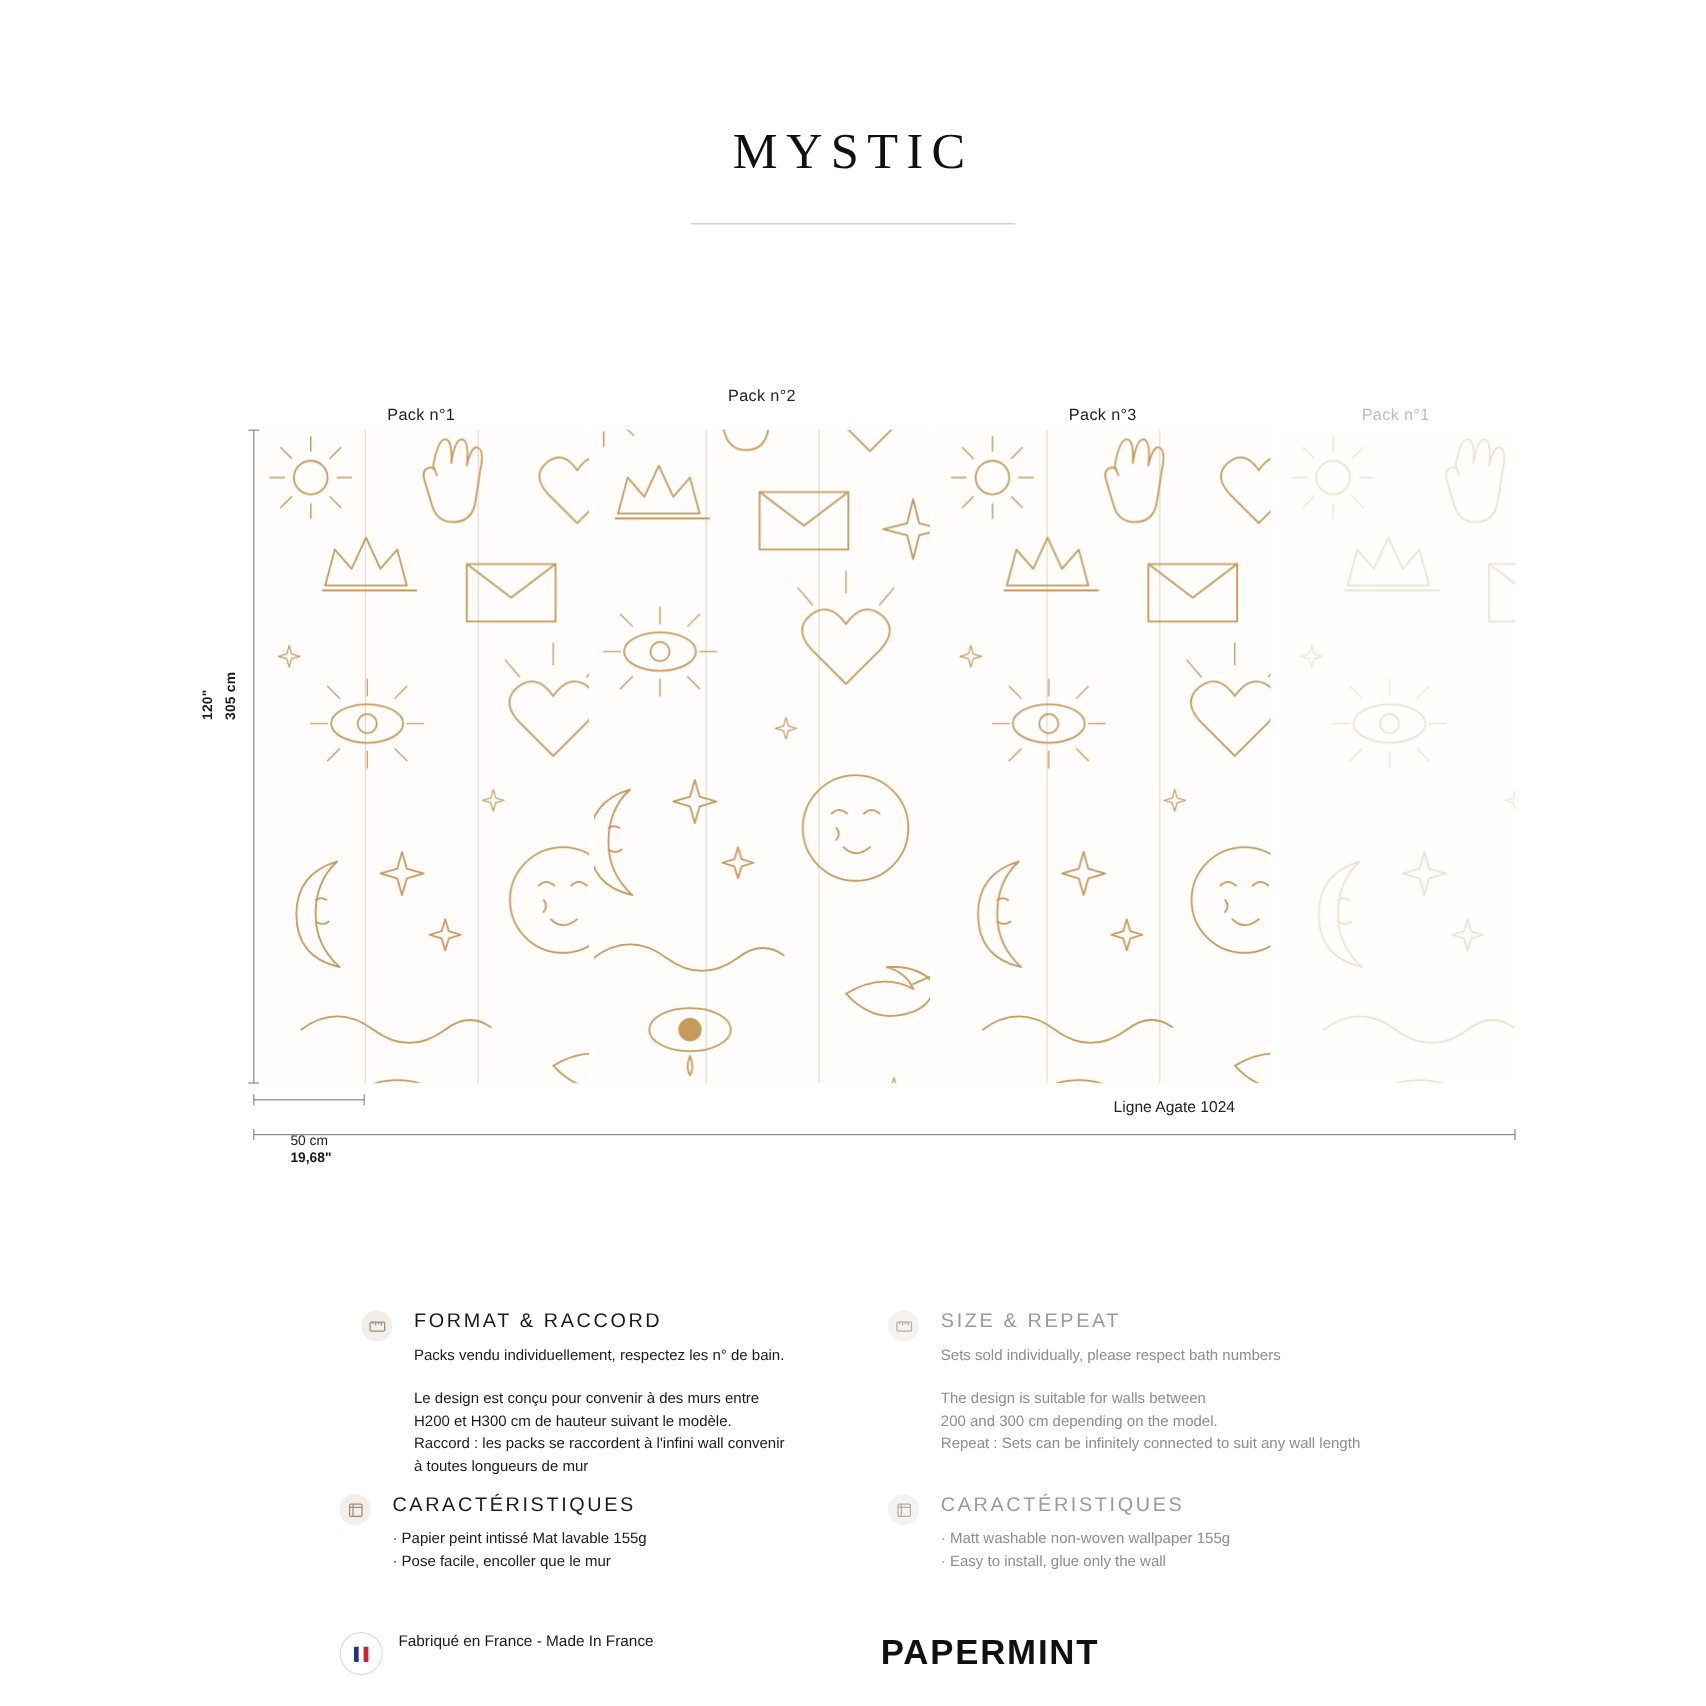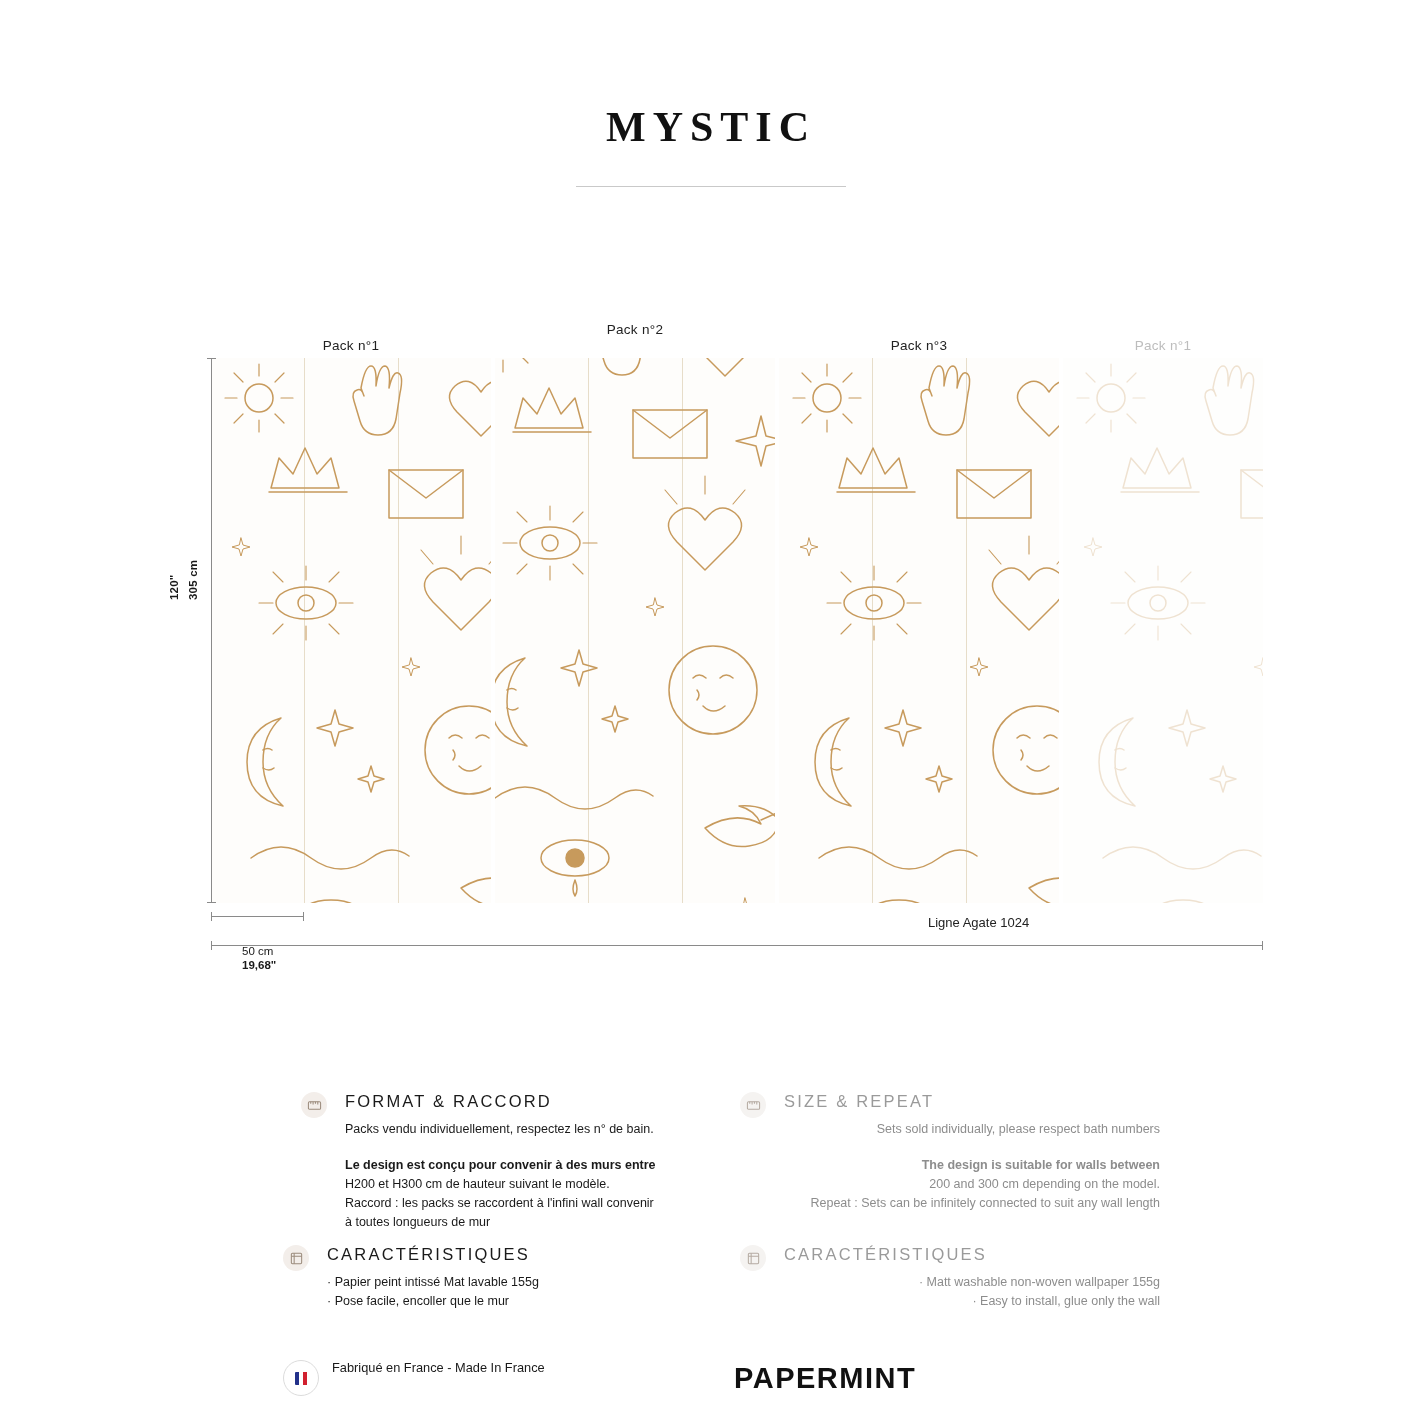--- a/index.html
+++ b/index.html
@@ -13,21 +13,21 @@
   }
   .page{position:absolute;inset:0;}
 
   
   .title{
     position:absolute;top:103px;left:0;width:100%;
     text-align:center;
     font-family:"Liberation Serif", serif;
     font-size:42px;
     letter-spacing:7px;
-    font-weight:700;
+    font-weight:400;
     color:#111;
   }
   .title-rule{
     position:absolute;top:186px;left:50%;transform:translateX(-50%);
     width:270px;height:1px;background:#c9c9c9;
   }
 
   
   .pack-label{
     position:absolute;
@@ -113,23 +113,23 @@
     display:flex;align-items:center;justify-content:center;
   }
   .info .ico svg{display:block;}
   .info h3{
     margin:0 0 9px 0;
     font-size:16.5px;font-weight:400;letter-spacing:2.2px;
     color:#1a1a1a;
   }
   .info .body{margin-left:44px;}
   .info p{margin:0;font-size:12.5px;line-height:19px;color:#1a1a1a;}
-  .info p.gap{margin-top:17px;font-weight:bold;}
+  .info p.gap{margin-top:17px;}
   .info.en h3{color:#9a9a9a;}
-  .info.en p{color:#8d8d8d;text-align:right;}
+  .info.en p{color:#8d8d8d;}
   .info.en .ico{background:#f5f3f1;}
 
   
   .made{
     position:absolute;left:283px;top:1360px;display:flex;align-items:flex-start;gap:13px;
   }
   .made .badge{
     width:34px;height:34px;border-radius:50%;
     background:#fff;border:1px solid #dcdcdc;
     position:relative;overflow:hidden;

